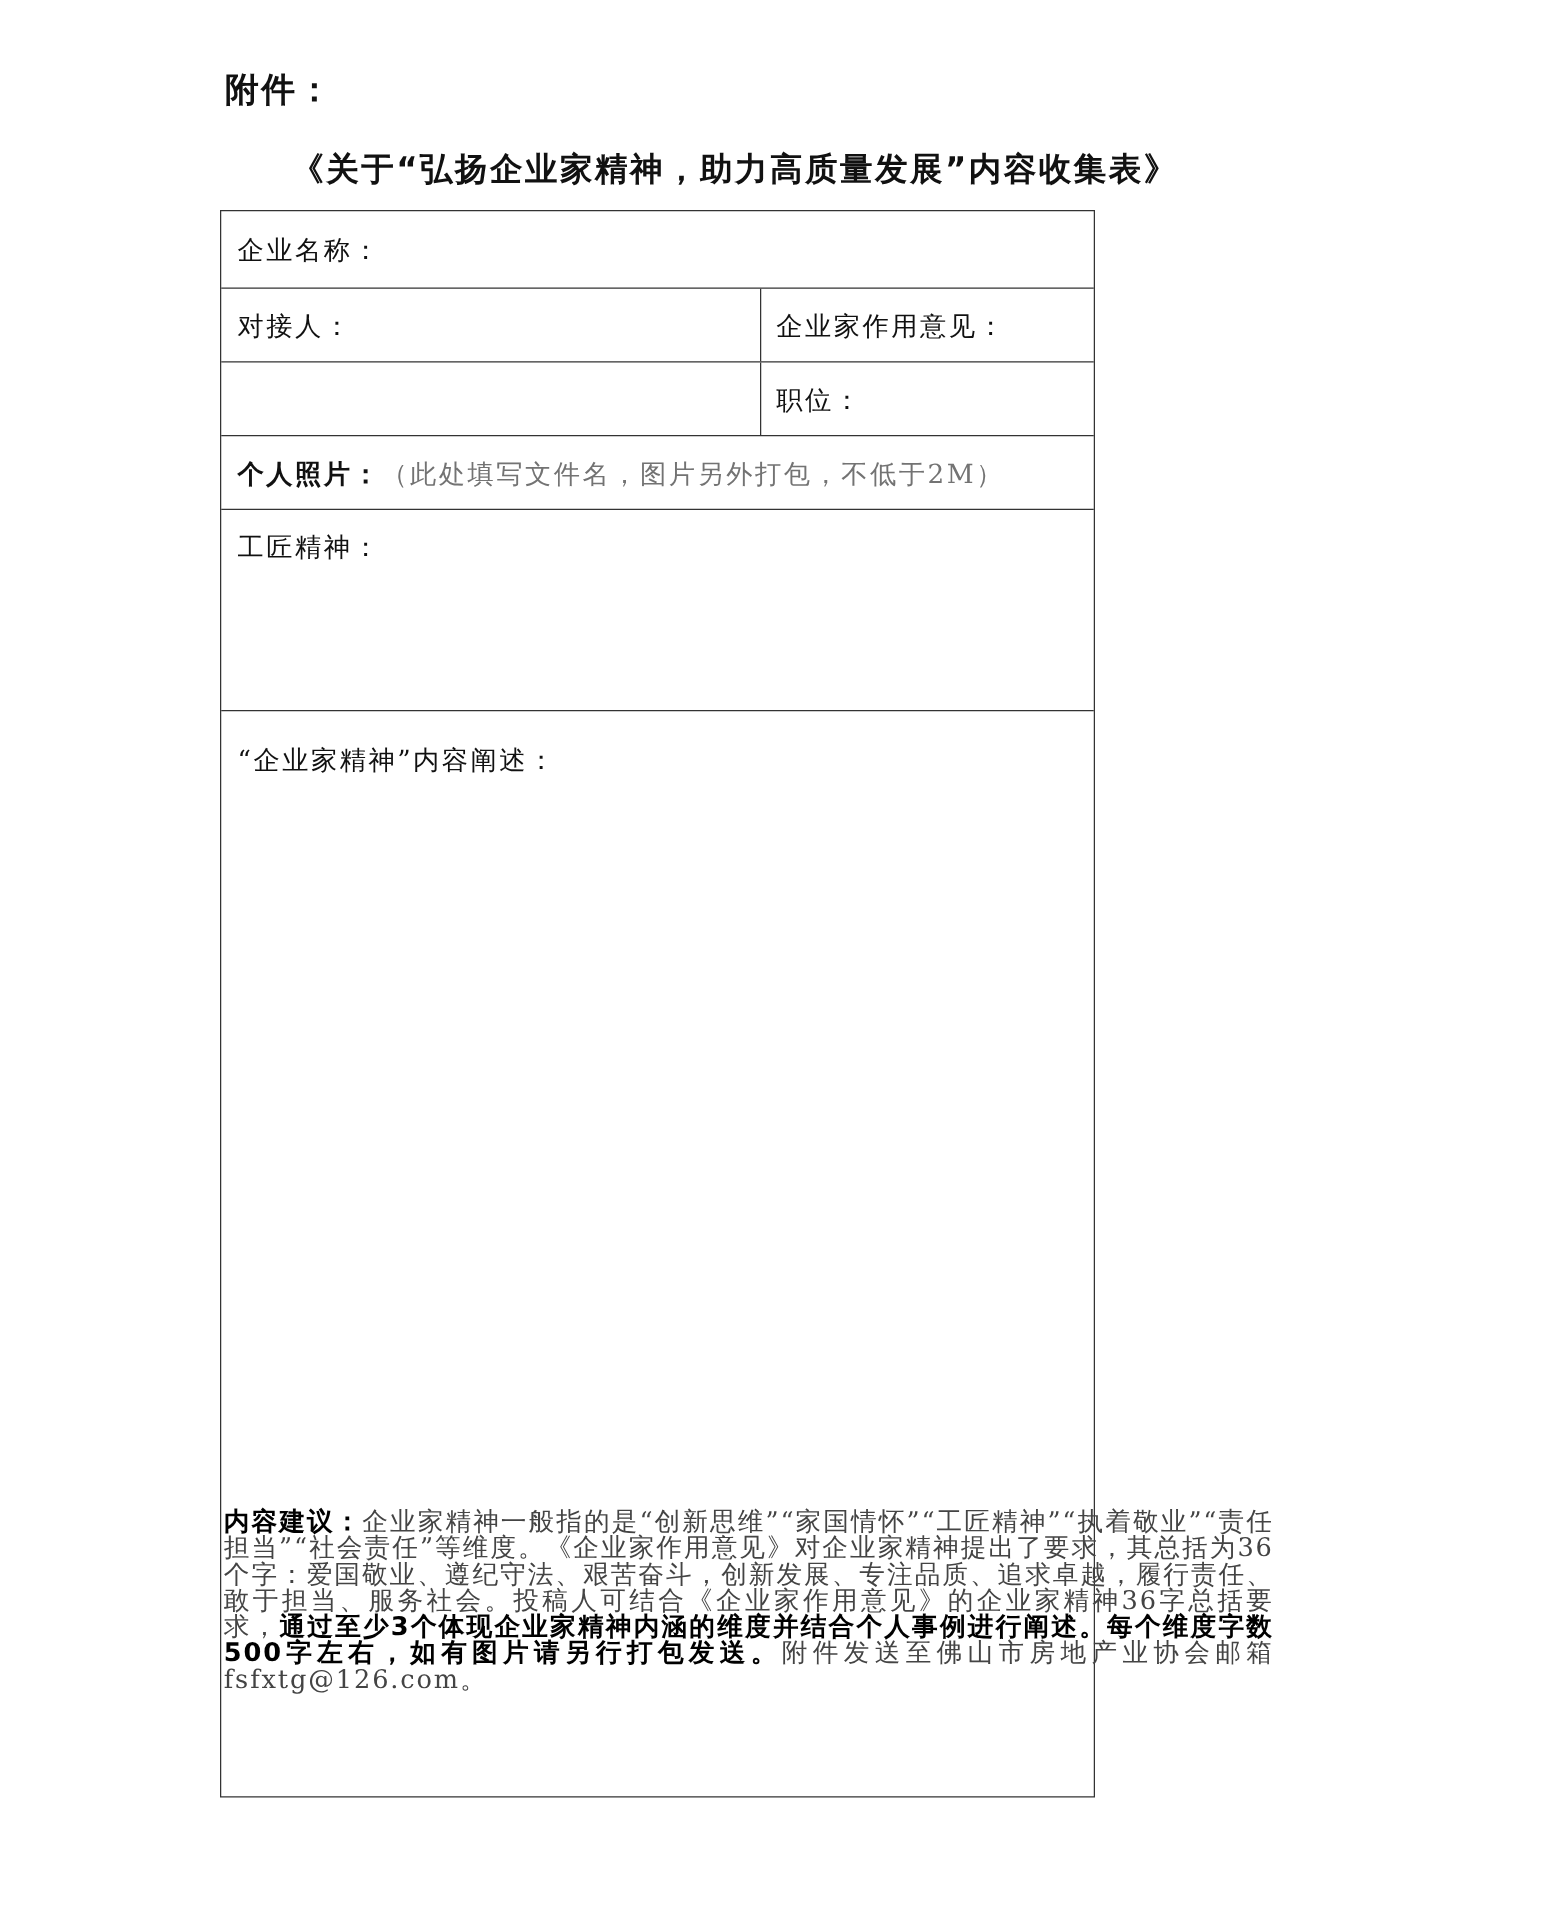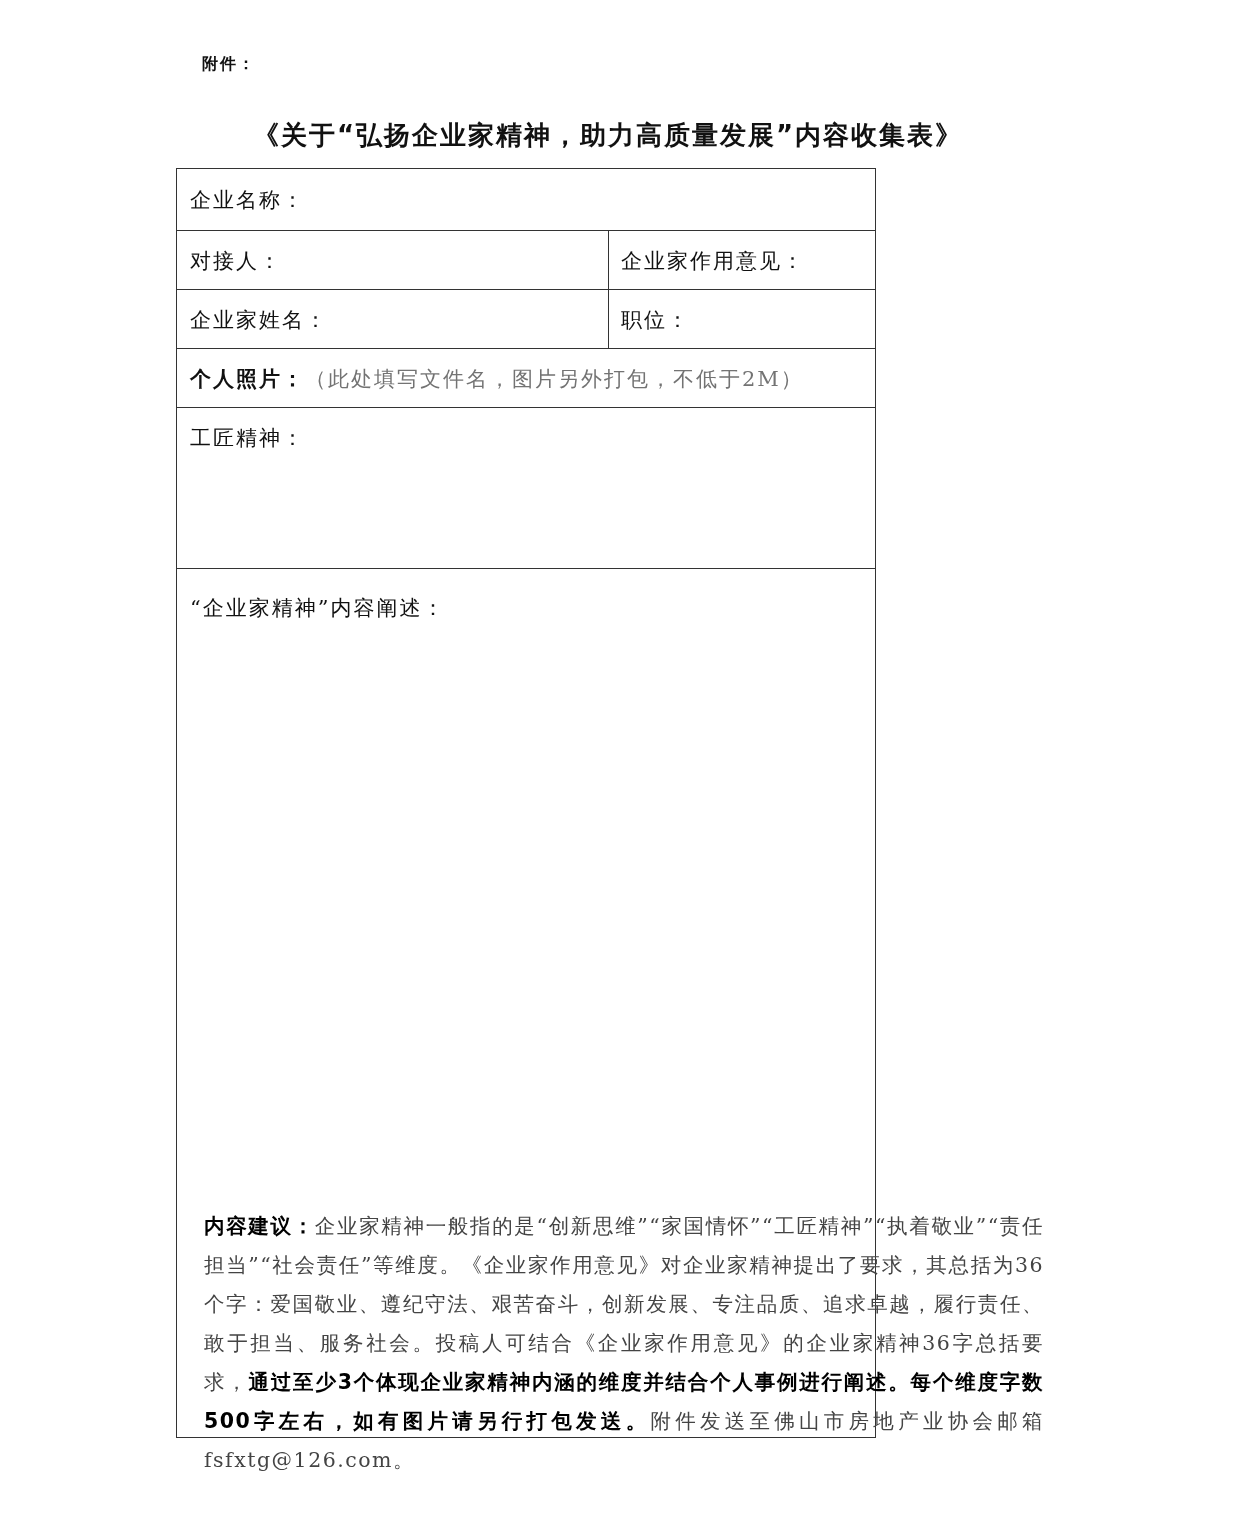--- a/index.html
+++ b/index.html
@@ -1,31 +1,31 @@
 <!DOCTYPE html>
 <html><head>
 <meta charset="utf-8">
 <style>
   html, body { margin:0; padding:0; background:#ffffff; }
   body { width:1240px; height:1525px; position:relative; overflow:hidden;
          font-family:"DejaVu Serif","Liberation Serif",serif; color:#111; }
-  .attach { position:absolute; left:202px; top:54px; font-size:16px; font-weight:bold;
+  .attach { position:absolute; left:180px; top:54px; font-size:27px; font-weight:bold;
             font-family:"DejaVu Sans","Liberation Sans",sans-serif; letter-spacing:2px; }
   .title { position:absolute; left:0; width:1176px; top:118px; text-align:center;
            font-size:26px; font-weight:bold; letter-spacing:2px;
-           font-family:"DejaVu Sans","Liberation Sans",sans-serif;padding-left:20px; }
+           font-family:"DejaVu Sans","Liberation Sans",sans-serif; }
   .table { position:absolute; left:176px; top:168px; width:700px; height:1270px;
            border:1.5px solid #333; box-sizing:border-box; }
   .row { position:absolute; left:0; width:100%; border-bottom:1.5px solid #333; box-sizing:border-box; }
   .cell { position:absolute; top:0; height:100%; box-sizing:border-box; }
   .lbl { position:absolute; left:13px; font-size:21px; letter-spacing:2px; white-space:nowrap; }
   .vline { position:absolute; left:431px; top:0; height:100%; border-left:1.5px solid #333; }
   .hint { color:#737373; font-weight:normal; }
   .strong { font-weight:bold; font-family:"DejaVu Sans","Liberation Sans",sans-serif; }
-  .note { position:absolute; left:27px; top:1040px; width:840px; font-size:20.5px; line-height:39px;
+  .note { position:absolute; left:2px; top:1040px; width:840px; font-size:20.5px; line-height:21px;
           color:#444; letter-spacing:1.5px; text-align:justify; }
   .note b { color:#000; font-family:"DejaVu Sans","Liberation Sans",sans-serif; }
 </style>
 </head>
 <body>
 
 <div class="attach">附件：</div>
 <div class="title">《关于“弘扬企业家精神，助力高质量发展”内容收集表》</div>
 
 <div class="table">
@@ -35,23 +35,20 @@
   <div class="row" style="top:62px;height:59px;">
     <div class="cell" style="left:0;width:431px;">
       <span class="lbl" style="top:16px;">对接人：</span>
     </div>
     <div class="vline"></div>
     <div class="cell" style="left:431px;width:431px;">
       <span class="lbl" style="top:16px;">企业家作用意见：</span>
     </div>
   </div>
   <div class="row" style="top:121px;height:59px;">
-    <div class="cell" style="left:0;width:431px;">
-      <span class="lbl" style="top:16px;">企业家姓名：</span>
-    </div>
     <div class="vline"></div>
     <div class="cell" style="left:431px;width:431px;">
       <span class="lbl" style="top:16px;">职位：</span>
     </div>
   </div>
   <div class="row" style="top:180px;height:59px;">
     <span class="lbl" style="top:16px;"><span class="strong">个人照片：</span><span class="hint">（此处填写文件名，图片另外打包，不低于2M）</span></span>
   </div>
   <div class="row" style="top:239px;height:161px;">
     <span class="lbl" style="top:16px;">工匠精神：</span>

